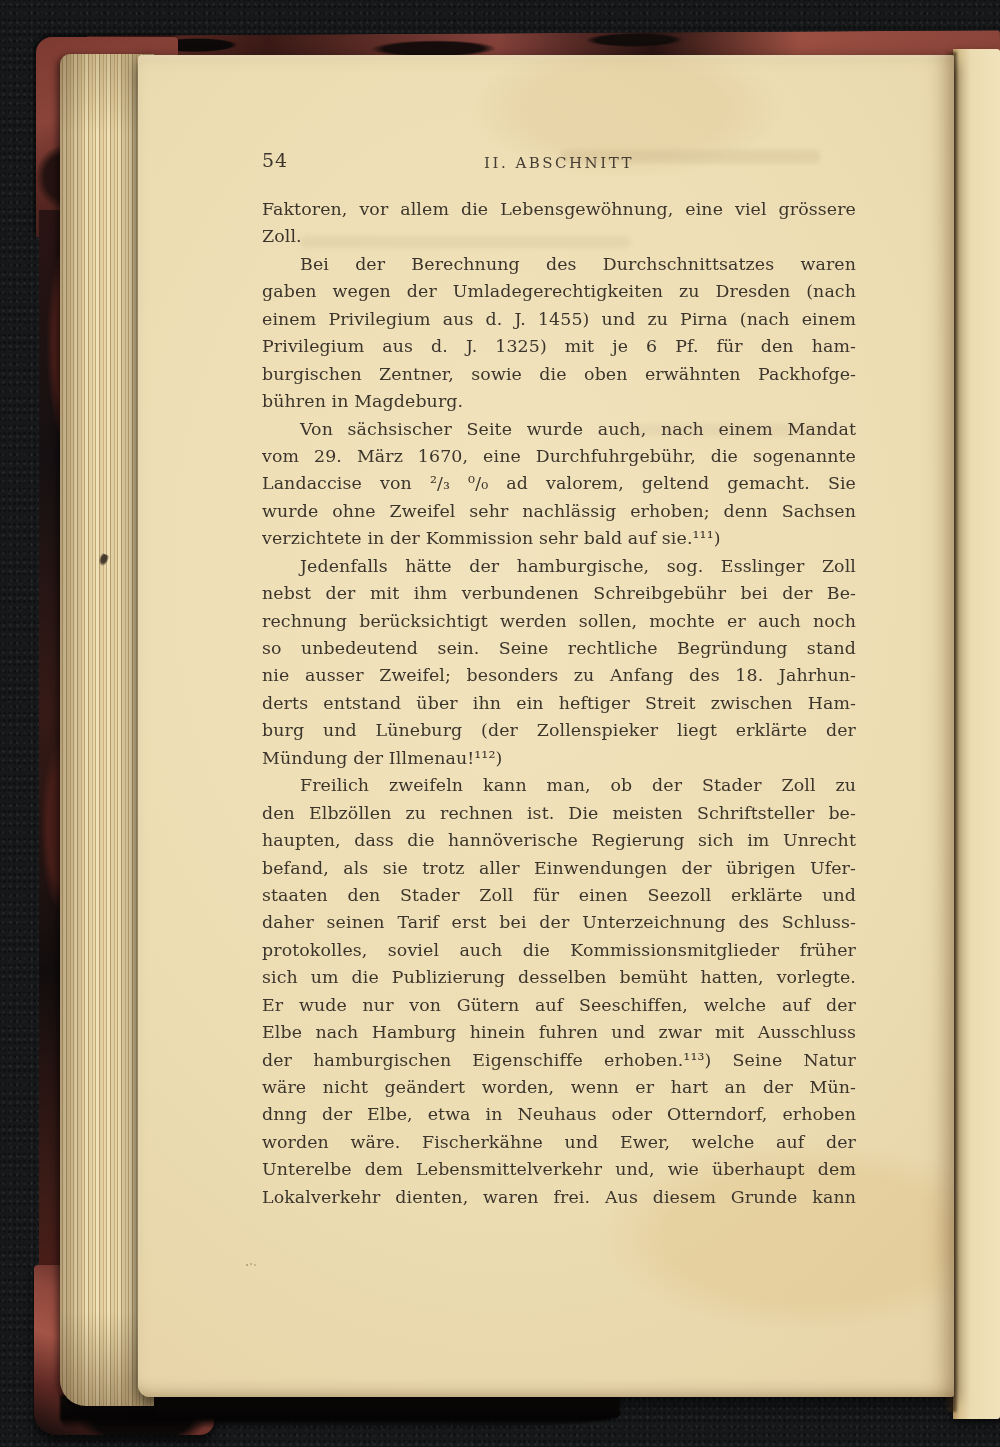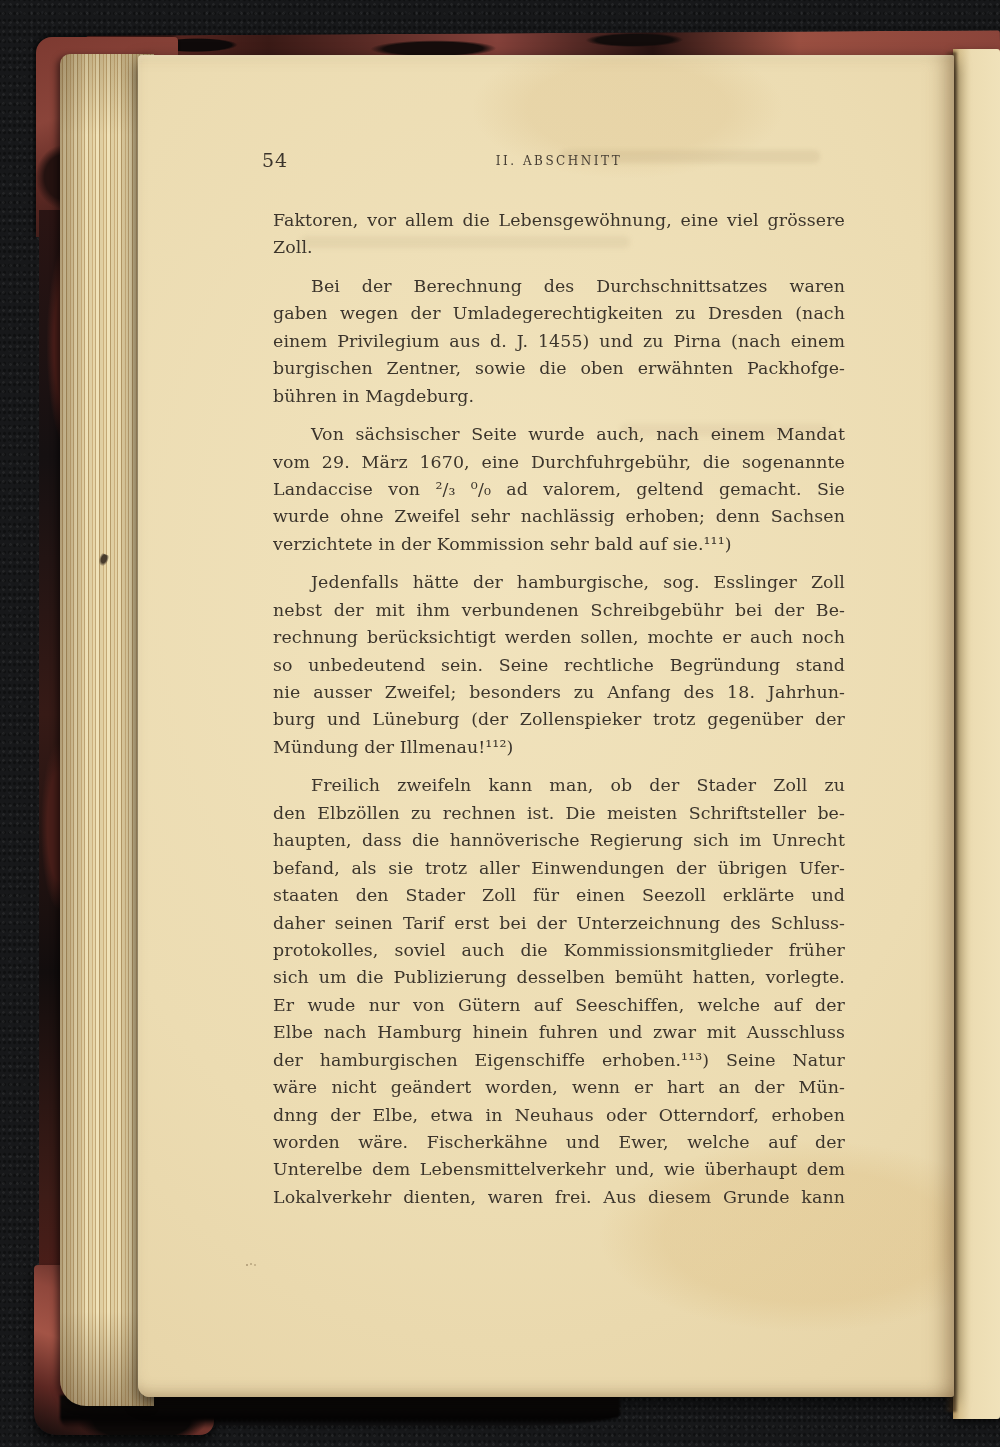--- a/index.html
+++ b/index.html
@@ -110,28 +110,28 @@
   }
 
   
   .print-layer { position: absolute; inset: 0; color: #3c352c; }
   .page-number {
     position: absolute; left: 262px; top: 149px;
     font-size: 19px; letter-spacing: 1px;
   }
   .running-header {
     position: absolute; left: 262px; top: 154px; width: 594px;
-    text-align: center; font-size: 12px; letter-spacing: 2.5px;
+    text-align: center; font-size: 15px; letter-spacing: 2.5px;
     color: #453d33;
   }
   .text-block {
     position: absolute; left: 262px; top: 196px; width: 594px;
     font-size: 17.4px; line-height: 27.45px; letter-spacing: 0.1px;
   }
-  .para { margin: 11px; }
+  .para { margin: 0; }
   .line {
     height: 27.45px; overflow: hidden;
     text-align: justify; text-align-last: justify;
   }
   .line.indent { padding-left: 38px; }
   .line.last { text-align-last: left; }
 
   
   .pencil-mark {
     position: absolute; left: 99px; top: 554px; width: 9px; height: 12px;
@@ -184,37 +184,39 @@
 
   <div class="text-block">
       <div class="para">
         <div class="line">Faktoren, vor allem die Lebensgewöhnung, eine viel grössere</div>
         <div class="line last">Zoll.</div>
       </div>
       <div class="para">
         <div class="line indent">Bei der Berechnung des Durchschnittsatzes waren</div>
         <div class="line">gaben wegen der Umladegerechtigkeiten zu Dresden (nach</div>
         <div class="line">einem Privilegium aus d. J. 1455) und zu Pirna (nach einem</div>
+        <div class="line">Privilegium aus d. J. 1325) mit je 6 Pf. für den ham-</div>
         <div class="line">burgischen Zentner, sowie die oben erwähnten Packhofge-</div>
         <div class="line last">bühren in Magdeburg.</div>
       </div>
       <div class="para">
         <div class="line indent">Von sächsischer Seite wurde auch, nach einem Mandat</div>
         <div class="line">vom 29. März 1670, eine Durchfuhrgebühr, die sogenannte</div>
         <div class="line">Landaccise von ²/₃ ⁰/₀ ad valorem, geltend gemacht. Sie</div>
         <div class="line">wurde ohne Zweifel sehr nachlässig erhoben; denn Sachsen</div>
         <div class="line last">verzichtete in der Kommission sehr bald auf sie.¹¹¹)</div>
       </div>
       <div class="para">
         <div class="line indent">Jedenfalls hätte der hamburgische, sog. Esslinger Zoll</div>
         <div class="line">nebst der mit ihm verbundenen Schreibgebühr bei der Be-</div>
         <div class="line">rechnung berücksichtigt werden sollen, mochte er auch noch</div>
         <div class="line">so unbedeutend sein. Seine rechtliche Begründung stand</div>
         <div class="line">nie ausser Zweifel; besonders zu Anfang des 18. Jahrhun-</div>
-        <div class="line">burg und Lüneburg (der Zollenspieker trotz gegenüber der</div>
+        <div class="line">derts entstand über ihn ein heftiger Streit zwischen Ham-</div>
+        <div class="line">burg und Lüneburg (der Zollenspieker liegt erklärte der</div>
         <div class="line last">Mündung der Illmenau!¹¹²)</div>
       </div>
       <div class="para">
         <div class="line indent">Freilich zweifeln kann man, ob der Stader Zoll zu</div>
         <div class="line">den Elbzöllen zu rechnen ist. Die meisten Schriftsteller be-</div>
         <div class="line">haupten, dass die hannöverische Regierung sich im Unrecht</div>
         <div class="line">befand, als sie trotz aller Einwendungen der übrigen Ufer-</div>
         <div class="line">staaten den Stader Zoll für einen Seezoll erklärte und</div>
         <div class="line">daher seinen Tarif erst bei der Unterzeichnung des Schluss-</div>
         <div class="line">protokolles, soviel auch die Kommissionsmitglieder früher</div>

